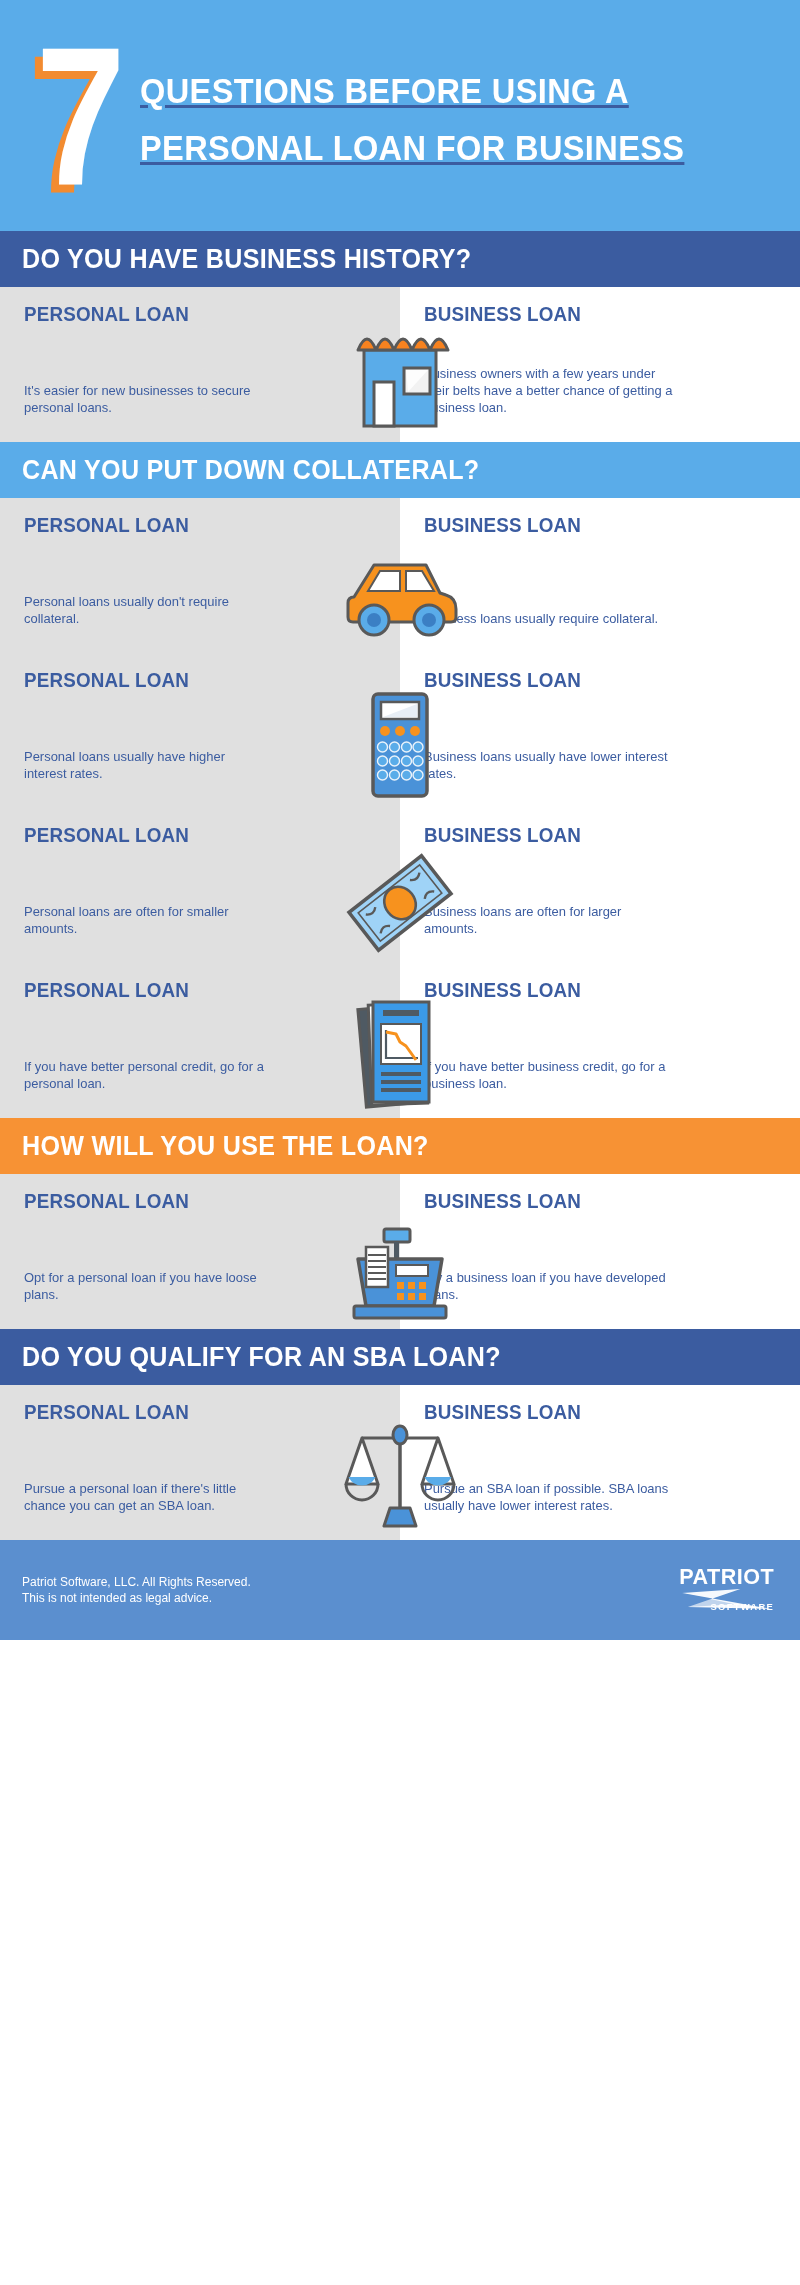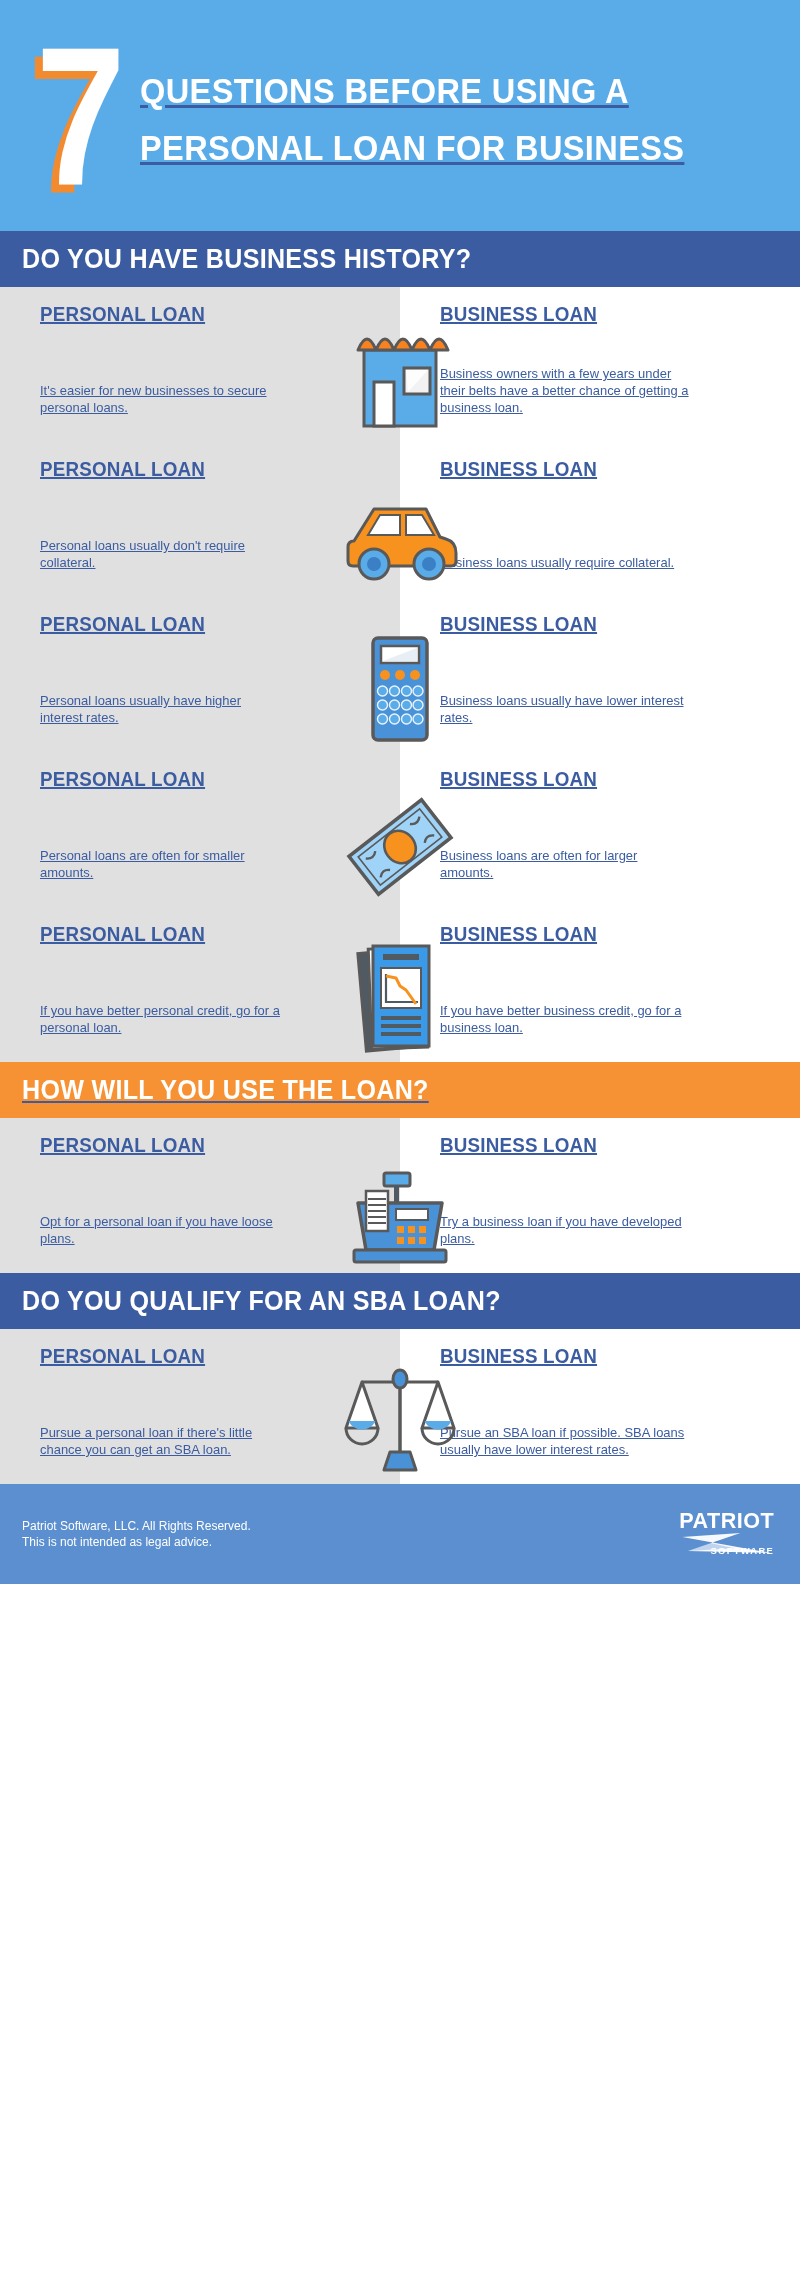--- a/index.html
+++ b/index.html
@@ -68,21 +68,21 @@
     line-height:57px;
     font-weight:700;
     letter-spacing:0.4px;
     font-family:"Liberation Sans Narrow","Liberation Sans", sans-serif;
     transform:scaleX(0.93);
     transform-origin:left center;
     white-space:nowrap;
   }
 
   
-  .section { position:relative;text-decoration:underline; }
+  .section { position:relative; }
   .sec-header {
     height:56px;
     display:flex;
     align-items:center;
     padding-left:22px;
   }
   .sec-header .sec-title {
     color:#ffffff;
     font-size:27px;
     font-weight:700;
@@ -109,21 +109,21 @@
     background:#e0e0e0;
   }
   .sec-body .inner {
     position:relative;
     height:100%;
     display:flex;
   }
   .col {
     position:relative;
     width:400px;
-    padding:0 40px;
+    padding:0 24px;
     display:flex;
     flex-direction:column;
   }
   .col-label {
     margin-top:16px;
     font-size:20px;
     font-weight:700;
     color:#3b5ca0;
     letter-spacing:0.2px;
     font-family:"Liberation Sans Narrow","Liberation Sans", sans-serif;
@@ -216,20 +216,23 @@
     <rect x="24" y="26" width="72" height="76" fill="#5aace9" stroke="#595959" stroke-width="3"></rect>
     <rect x="34" y="58" width="20" height="44" fill="#ffffff" stroke="#595959" stroke-width="3"></rect>
     <rect x="64" y="44" width="26" height="26" fill="#f2f2f2" stroke="#595959" stroke-width="3"></rect>
     <path d="M66 46 L88 46 L68 68 Z" fill="#ffffff" opacity="0.8"></path>
     <path d="M18 26 q9 -22 18 0 q9 -22 18 0 q9 -22 18 0 q9 -22 18 0 q9 -22 18 0 Z" fill="#f7821f" stroke="#595959" stroke-width="3" stroke-linejoin="round"></path>
   </svg>
           </div>
         </div>
       </div>
       <div class="section">
+        <div class="sec-header hdr-lightblue">
+          <div class="sec-title">CAN YOU PUT DOWN COLLATERAL?</div>
+        </div>
         <div class="sec-body">
           <div class="left-pane"></div>
           <div class="inner">
             <div class="col col-left">
               <div class="col-label">PERSONAL LOAN</div>
               <div class="col-text">Personal loans usually don't require collateral.</div>
             </div>
             <div class="col col-right">
               <div class="col-label">BUSINESS LOAN</div>
               <div class="col-text">Business loans usually require collateral.</div>

